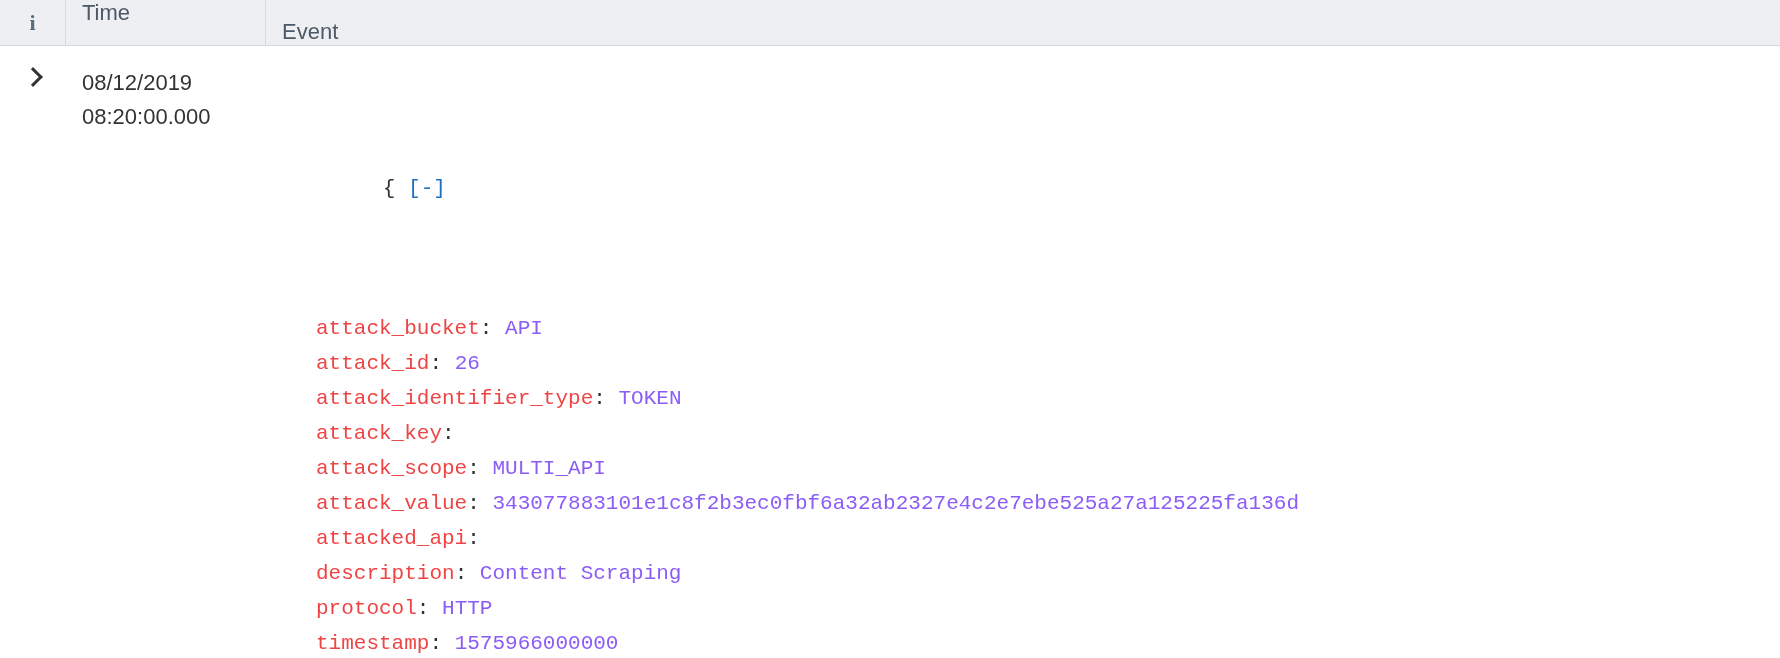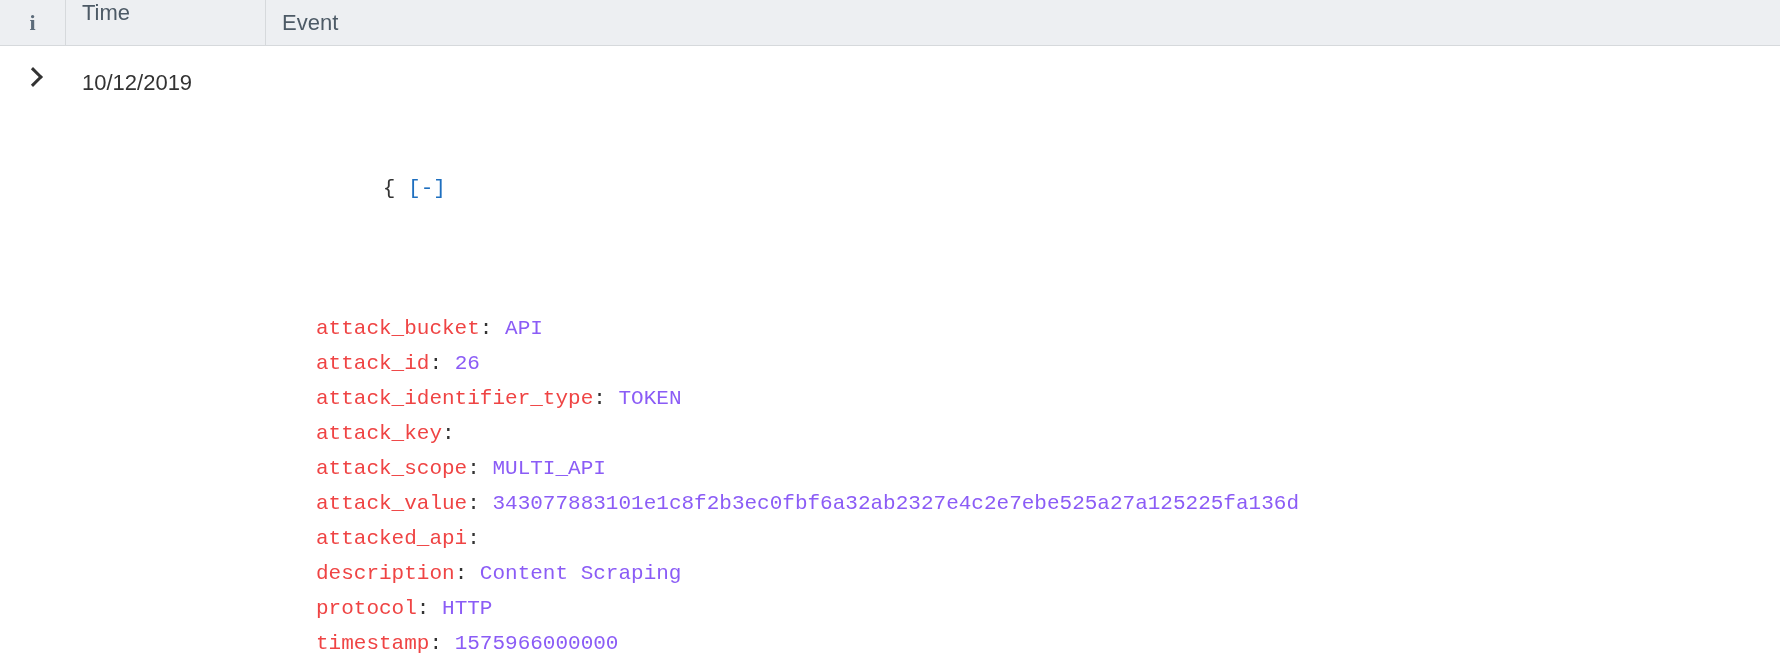--- a/index.html
+++ b/index.html
@@ -35,21 +35,21 @@
       height: 100%;
       display: flex;
       align-items: flex-start;
       color: #4d5a66;
       font-size: 22px;
     }
     .col-event-h {
       padding-left: 16px;
       height: 100%;
       display: flex;
-      align-items: center;
+      align-items: flex-end;
       color: #4d5a66;
       font-size: 22px;
       flex: 1;
     }
     .table-row {
       display: flex;
       padding-top: 20px;
       padding-bottom: 16px;
       border-bottom: 1px solid #eceef0;
     }
@@ -105,21 +105,22 @@
   <div class="col-event-h">
     <span>Event</span>
   </div>
 </div>
 
 <div class="table-row">
   <div class="cell-expand">
     <div class="chev"></div>
   </div>
   <div class="cell-time">
-    <div>10/12/2019</div>
+    <div>08/12/2019</div>
+    <div>08:20:00.000</div>
   </div>
   <div class="cell-event">
     <div class="json-pre">
       <div>
         <span class="brace">{</span>&nbsp;<span class="toggle">[-]</span>
       </div>
       <div id="json-fields"><div><span class="indent"></span><span class="key">attack_bucket</span><span class="colon">: </span><span class="val">API</span></div><div><span class="indent"></span><span class="key">attack_id</span><span class="colon">: </span><span class="val">26</span></div><div><span class="indent"></span><span class="key">attack_identifier_type</span><span class="colon">: </span><span class="val">TOKEN</span></div><div><span class="indent"></span><span class="key">attack_key</span><span class="colon">: </span><span class="val"></span></div><div><span class="indent"></span><span class="key">attack_scope</span><span class="colon">: </span><span class="val">MULTI_API</span></div><div><span class="indent"></span><span class="key">attack_value</span><span class="colon">: </span><span class="val">343077883101e1c8f2b3ec0fbf6a32ab2327e4c2e7ebe525a27a125225fa136d</span></div><div><span class="indent"></span><span class="key">attacked_api</span><span class="colon">: </span><span class="val"></span></div><div><span class="indent"></span><span class="key">description</span><span class="colon">: </span><span class="val">Content Scraping</span></div><div><span class="indent"></span><span class="key">protocol</span><span class="colon">: </span><span class="val">HTTP</span></div><div><span class="indent"></span><span class="key">timestamp</span><span class="colon">: </span><span class="val">1575966000000</span></div></div>
       
     </div>
 

